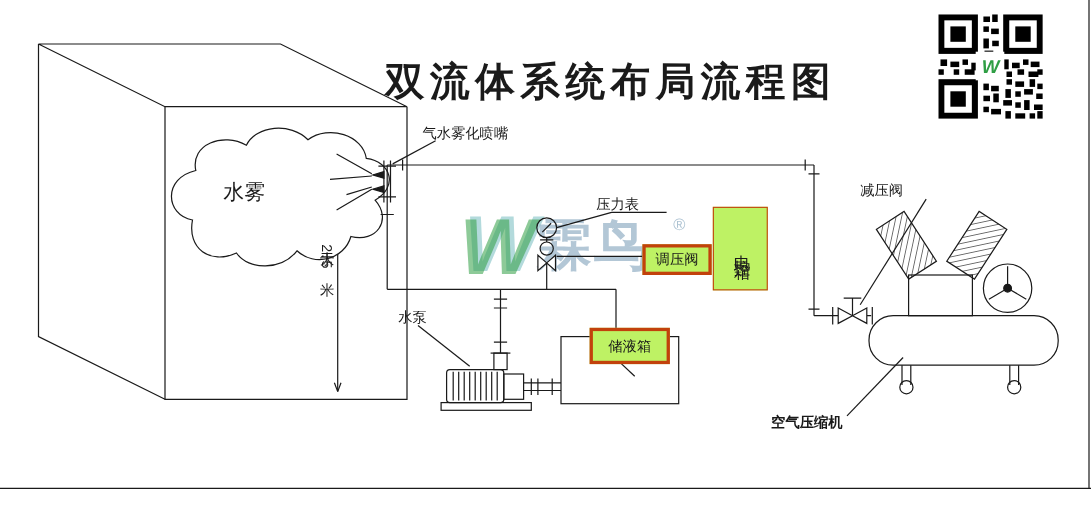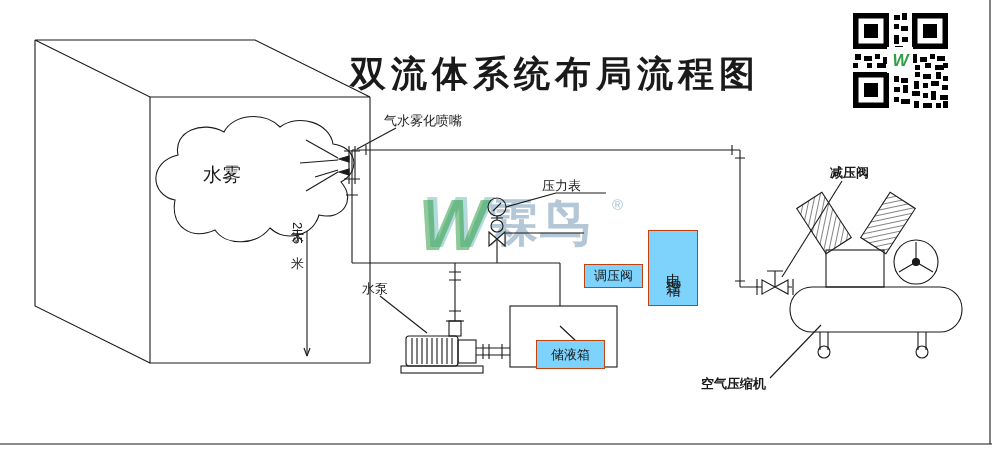--- a/index.html
+++ b/index.html
@@ -6,22 +6,22 @@
   .canvas{position:relative;width:992px;height:460px;background:#fff;overflow:hidden;
           font-family:"Liberation Sans","DejaVu Sans",sans-serif;color:#1a1a1a;}
   .layer-svg{position:absolute;left:0;top:0;z-index:2;}
   .layer-svg *{stroke:#1a1a1a;stroke-width:1.1;fill:none;}
   .title{position:absolute;top:10px;left:555px;transform:translateX(-50%);
          font-family:"Liberation Serif","DejaVu Serif",serif;font-size:36px;font-weight:bold;
          letter-spacing:5px;white-space:nowrap;z-index:3;margin-top:40px;}
   .subtitle{position:absolute;top:63px;left:552px;transform:translateX(-50%);
             font-size:15px;font-weight:bold;letter-spacing:1px;white-space:nowrap;z-index:3;}
   .lbl{position:absolute;font-size:13px;white-space:nowrap;z-index:3;}
-  .lbl-box{position:absolute;border:1px solid #c2410c;background:#7dd3fc;display:flex;
-           align-items:center;justify-content:center;font-size:13px;z-index:3;margin-top:42px;}
+  .lbl-box{position:absolute;border:3px solid #c2410c;background:#bef264;display:flex;
+           align-items:center;justify-content:center;font-size:13px;z-index:3;}
   .vtext{writing-mode:vertical-rl;text-orientation:upright;letter-spacing:5px;font-size:15px;}
   .height-lbl{position:absolute;left:288px;top:218px;writing-mode:vertical-rl;
               text-orientation:mixed;font-size:13px;letter-spacing:2px;z-index:3;}
   .wm{position:absolute;z-index:1;user-select:none;white-space:nowrap;}
   .wm-logo{left:418px;top:184px;font-size:72px;font-weight:bold;font-style:italic;
            color:rgba(47,158,68,.55);text-shadow:4px -3px 0 rgba(38,148,155,.35);}
   .wm-brand{left:488px;top:190px;font-size:50px;font-weight:bold;color:rgba(157,183,202,.78);letter-spacing:2px;}
   .wm-reg{left:612px;top:196px;font-size:15px;color:rgba(157,183,202,.85);}
   .wm-sub{left:446px;top:246px;font-size:24px;color:rgba(173,197,214,.6);letter-spacing:9px;}
   .qr{position:absolute;left:853px;top:13px;width:95px;height:95px;z-index:3;}
@@ -142,21 +142,21 @@
   <div class="lbl" style="left:384px;top:112px;">气水雾化喷嘴</div>
   <div class="lbl" style="left:203px;top:162px;font-size:19px;">水雾</div>
   <div class="height-lbl">大于2.5米</div>
   <div class="lbl" style="left:542px;top:177px;">压力表</div>
   <div class="lbl-box" style="left:584px;top:222px;width:57px;height:22px;">调压阀</div>
   <div class="lbl" style="left:362px;top:280px;font-family:Liberation Serif, serif;">水泵</div>
   <div class="lbl-box" style="left:536px;top:298px;width:67px;height:27px;text-align:right;">储液箱</div>
   <div class="lbl-box" style="left:648px;top:188px;width:48px;height:74px;border-width:1.5px;">
     <span class="vtext">电控箱</span>
   </div>
-  <div class="lbl" style="left:830px;top:164px;font-weight:bold;">减压阀</div>
+  <div class="lbl" style="left:782px;top:164px;">减压阀</div>
   <div class="lbl" style="left:701px;top:375px;font-weight:bold;">空气压缩机</div>
 
   <div class="qr">
     <svg width="95" height="95" viewBox="0 0 95 95">
       <g>
         <rect width="36" height="36" fill="#000"></rect>
         <rect x="5.5" y="5.5" width="25" height="25" fill="#fff"></rect>
         <rect x="11" y="11" width="14" height="14" fill="#000"></rect>
         <rect x="59" width="36" height="36" fill="#000"></rect>
         <rect x="64.5" y="5.5" width="25" height="25" fill="#fff"></rect>

